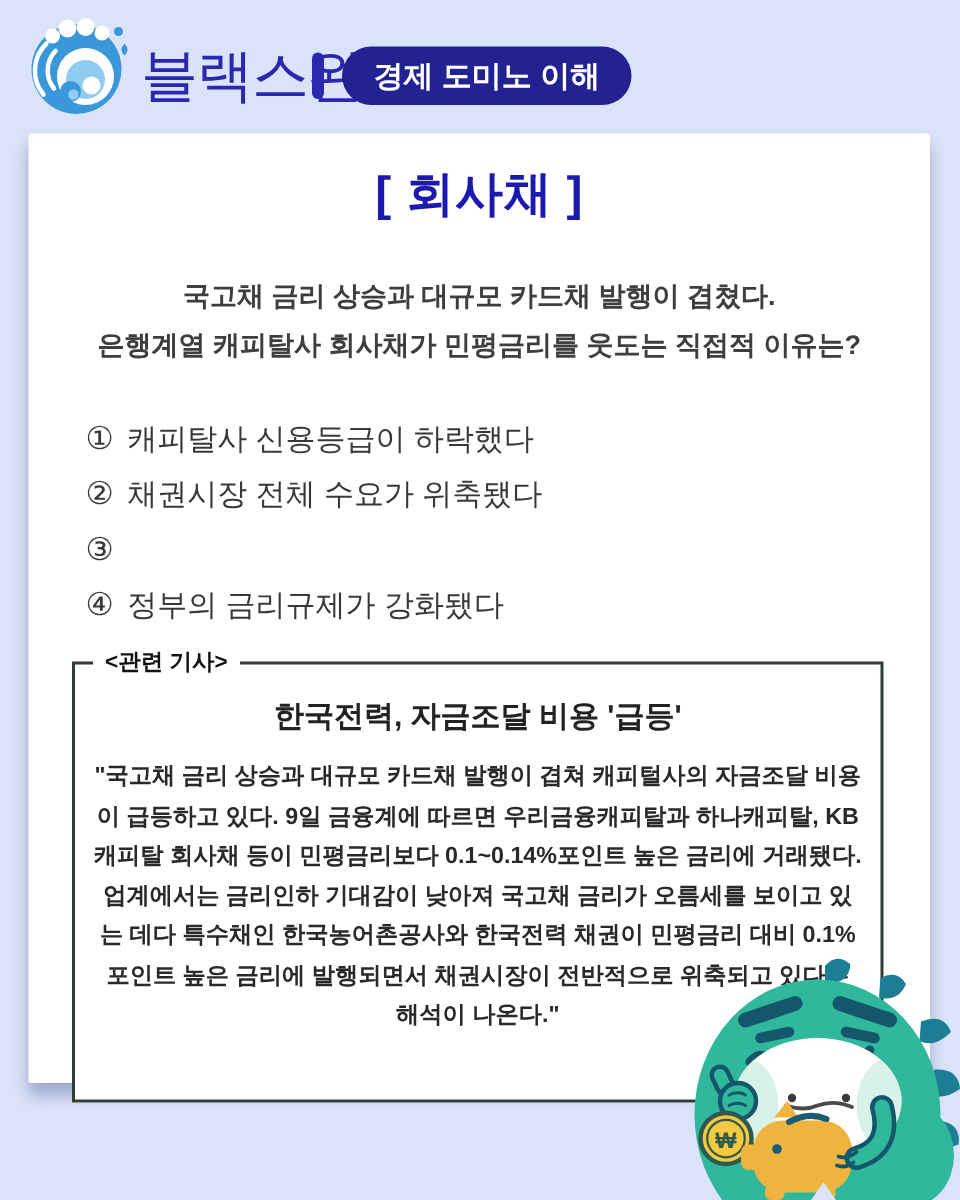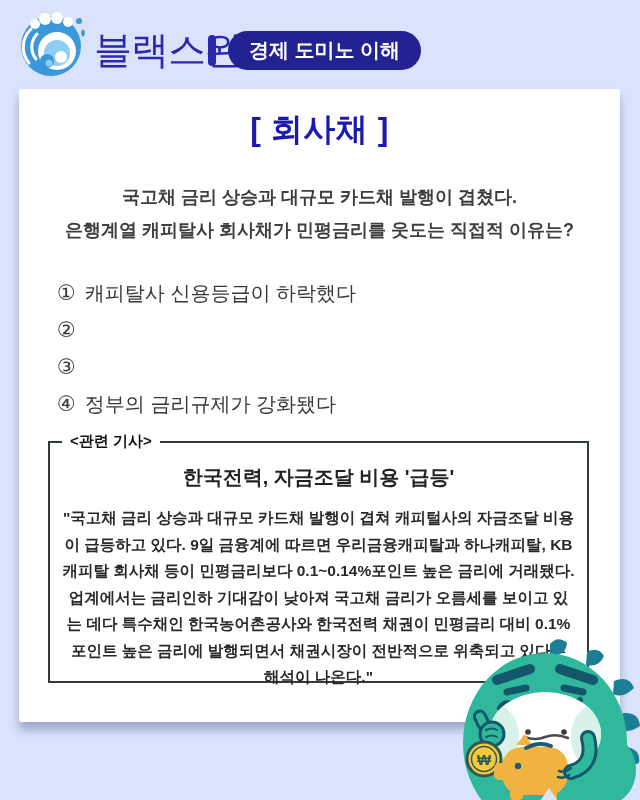--- a/index.html
+++ b/index.html
@@ -48,21 +48,21 @@
   .options { margin: 34px 0 0 38px; }
   .option {
     display: flex; align-items: center; gap: 9px;
     margin-bottom: 15px; color: #383838;
   }
   .opt-num { font-size: 21px; font-weight: 400; line-height: 22px; }
   .opt-text { font-size: 20px; font-weight: 400; line-height: 22px; }
 
   
   .article {
-    position: absolute; left: 29px; top: 352px; width: 541px; height: 242px;
+    position: absolute; left: 29px; top: 352px; width: 541px; height: 294px;
     border: 2px solid #323b34; background: #ffffff;
   }
   .article-legend {
     position: absolute; top: -11px; left: 12px;
     background: #ffffff; padding: 0 8px;
     font-size: 15px; font-weight: 800; color: #111111; white-space: nowrap;
   }
   .article-title {
     margin-top: 21px; text-align: center;
     font-size: 20px; font-weight: 800; color: #222222;
@@ -112,20 +112,21 @@
       <div>은행계열 캐피탈사 회사채가 민평금리를 웃도는 직접적 이유는?</div>
     </div>
 
     <div class="options">
       <div class="option">
         <span class="opt-num">①</span>
         <span class="opt-text">캐피탈사 신용등급이 하락했다</span>
       </div>
       <div class="option">
         <span class="opt-num">②</span>
+        <span class="opt-text">채권시장 전체 수요가 위축됐다</span>
       </div>
       <div class="option">
         <span class="opt-num">③</span>
       </div>
       <div class="option">
         <span class="opt-num">④</span>
         <span class="opt-text">정부의 금리규제가 강화됐다</span>
       </div>
     </div>
 

